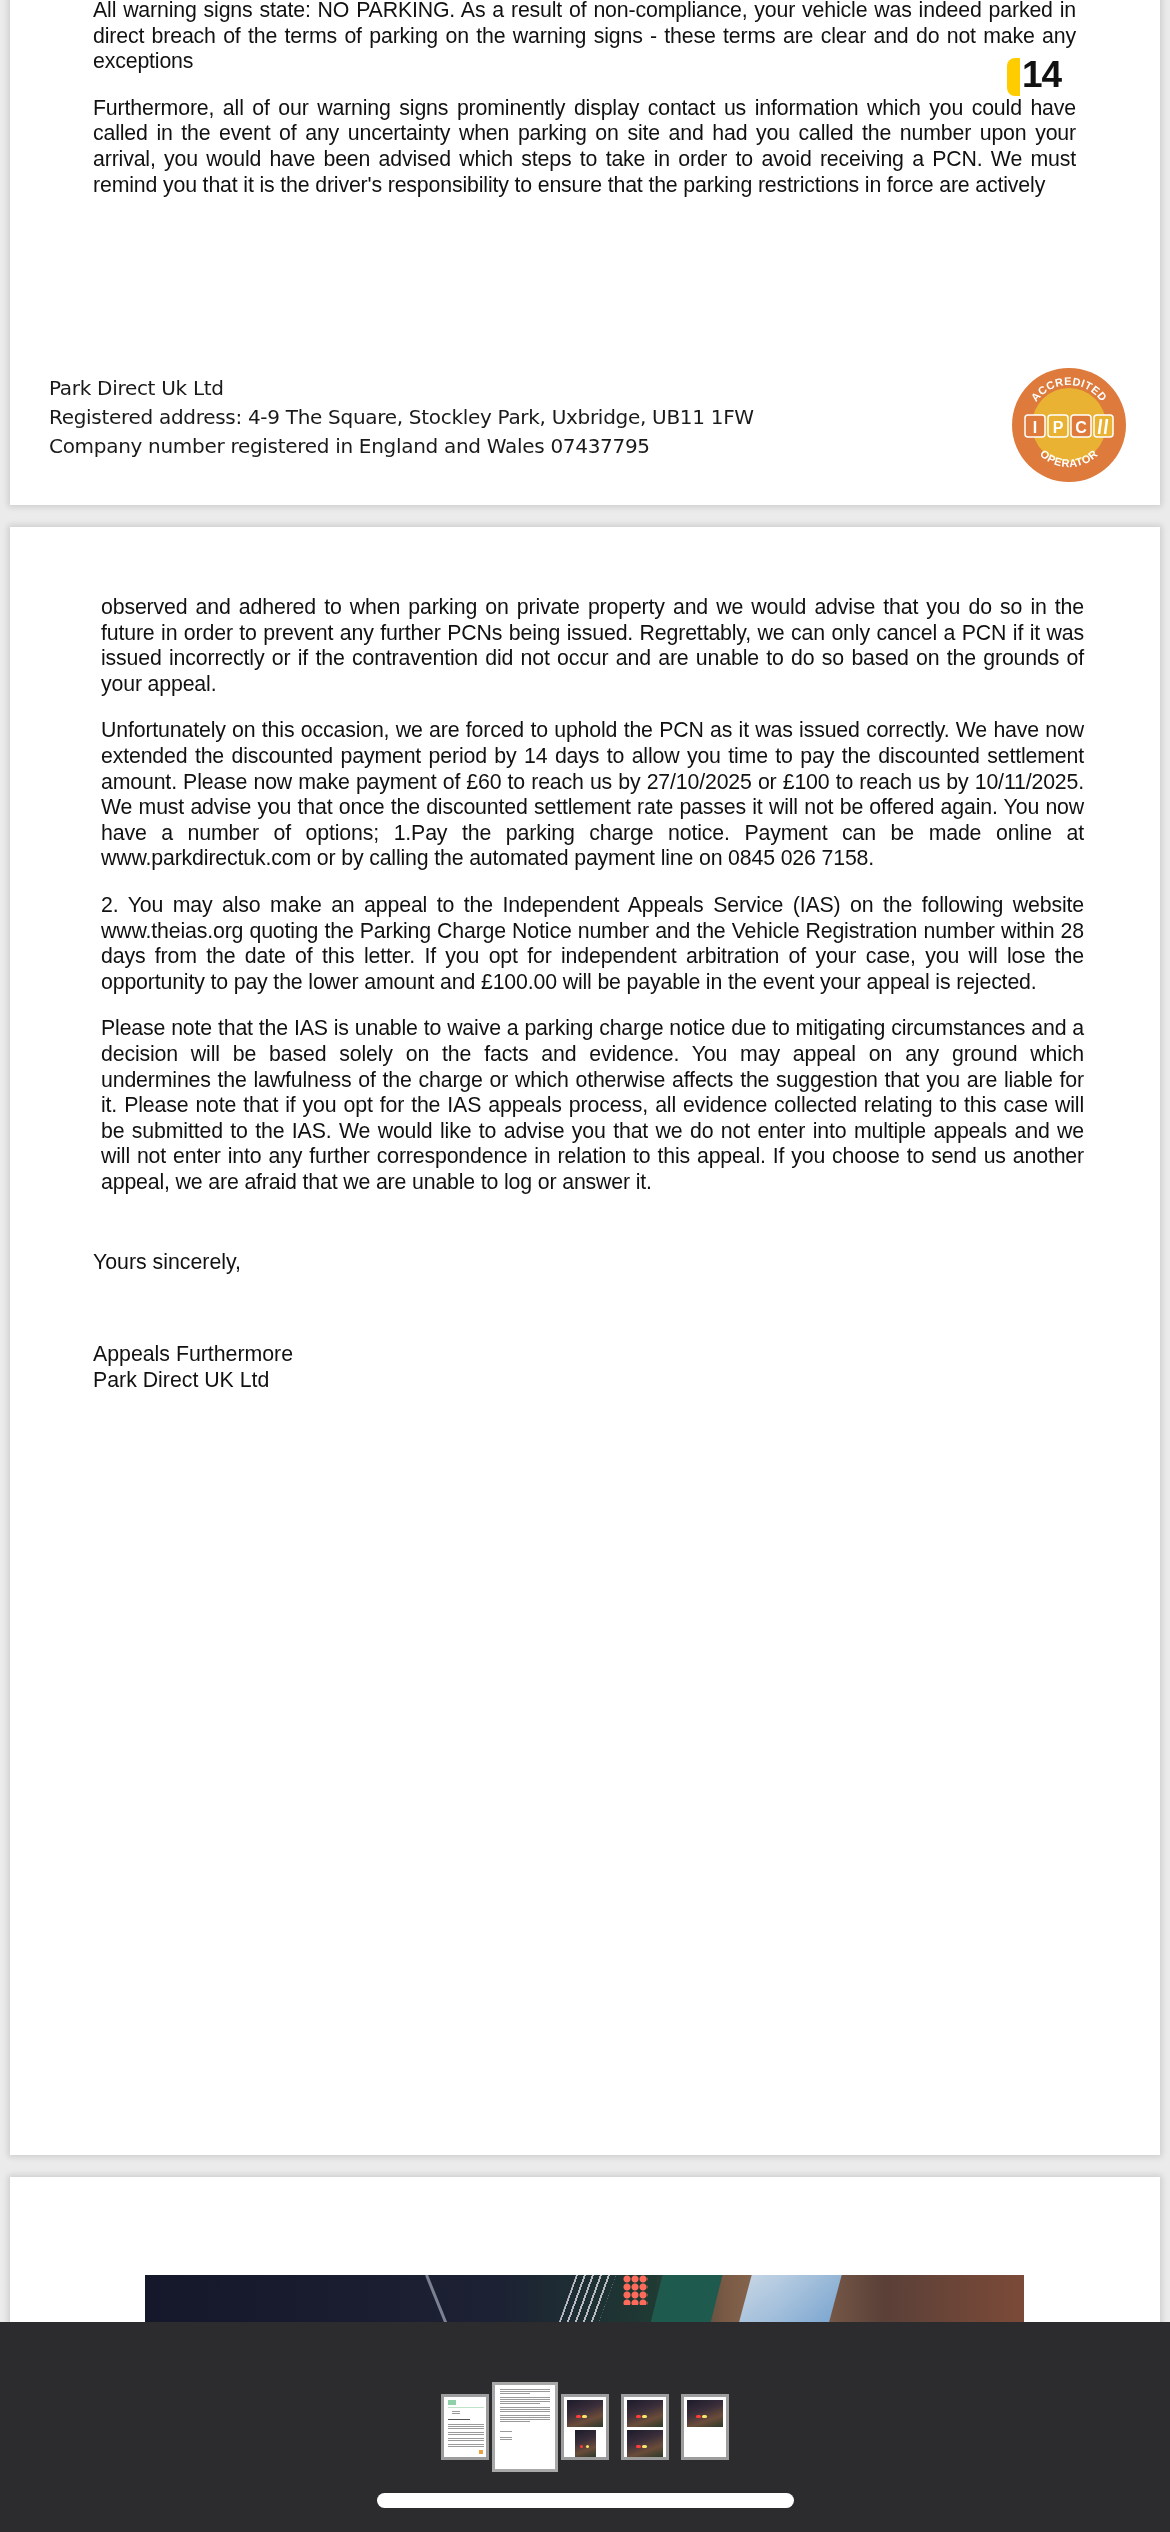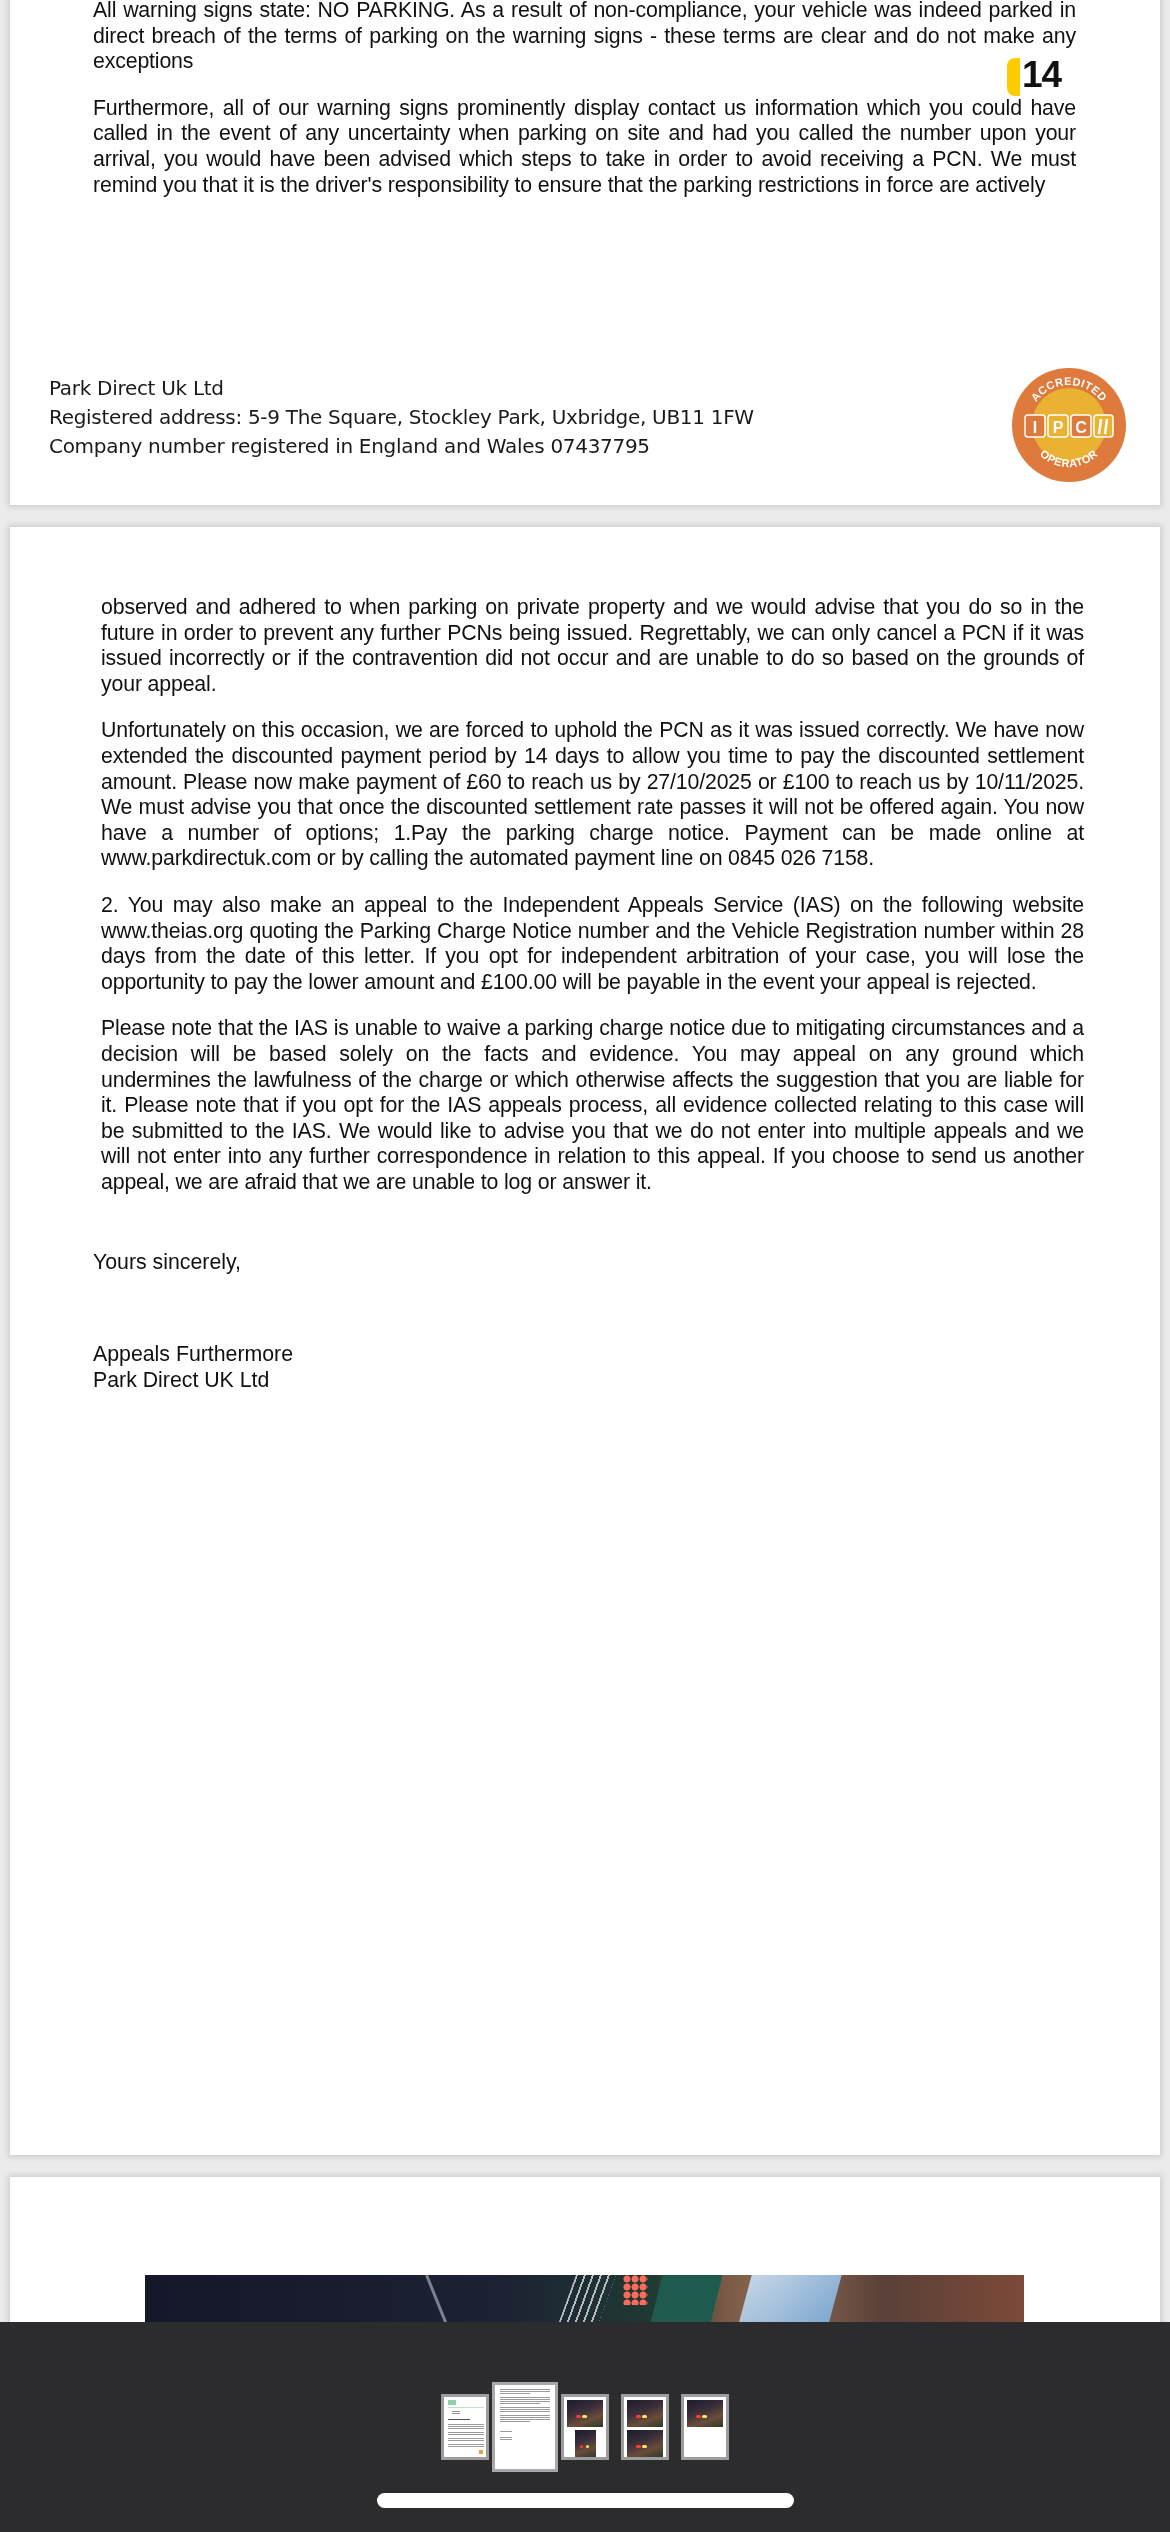--- a/index.html
+++ b/index.html
@@ -59,21 +59,21 @@
 <div class="viewer">
 
   <div class="page page1">
     <div class="body-text p1-text">
       <p>All warning signs state: NO PARKING.  As a result of non-compliance, your vehicle was indeed parked in direct breach of the terms of parking on the warning signs - these terms are clear and do not make any exceptions</p>
       <p>Furthermore, all of our warning signs prominently display contact us information which you could have called in the event of any uncertainty when parking on site and had you called the number upon your arrival, you would have been advised which steps to take in order to avoid receiving a PCN. We must remind you that it is the driver's responsibility to ensure that the parking restrictions in force are actively</p>
     </div>
 
     <div class="footer-company">
       <div>Park Direct Uk Ltd</div>
-      <div>Registered address: 5-9 The Square, Stockley Park, Uxbridge, UB11 1FW</div>
+      <div>Registered address: 4-9 The Square, Stockley Park, Uxbridge, UB11 1FW</div>
       <div>Company number registered in England and Wales 07437795</div>
     </div>
 
     <svg class="badge" viewBox="0 0 116 116">
       <defs>
         <path id="arcTop" d="M 18 58 A 40 40 0 0 1 98 58"></path>
         <path id="arcBot" d="M 16 58 A 42 42 0 0 0 100 58"></path>
       </defs>
       <circle cx="58" cy="58" r="57" fill="#dd7a3c"></circle>
       <circle cx="58" cy="58" r="37" fill="#e9b233"></circle>

